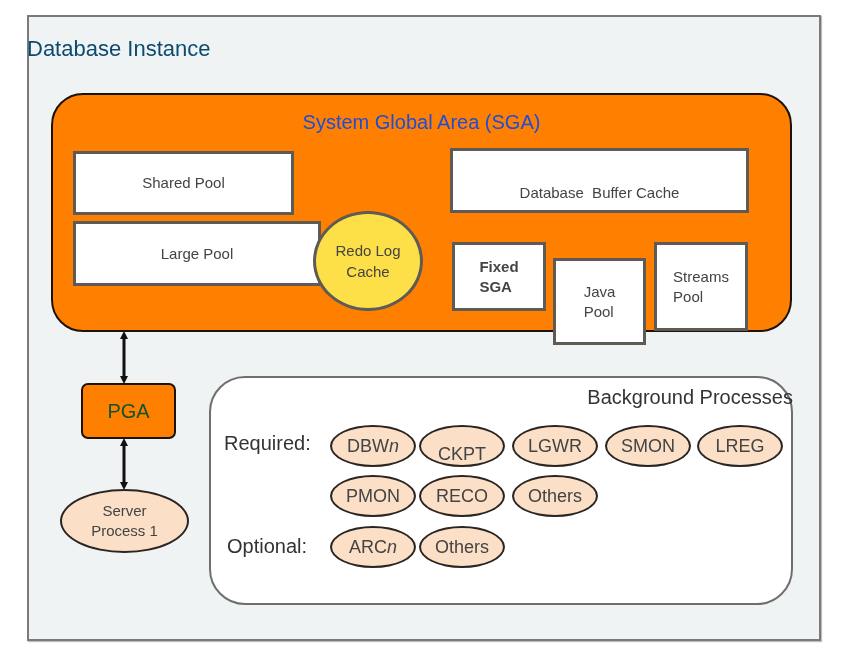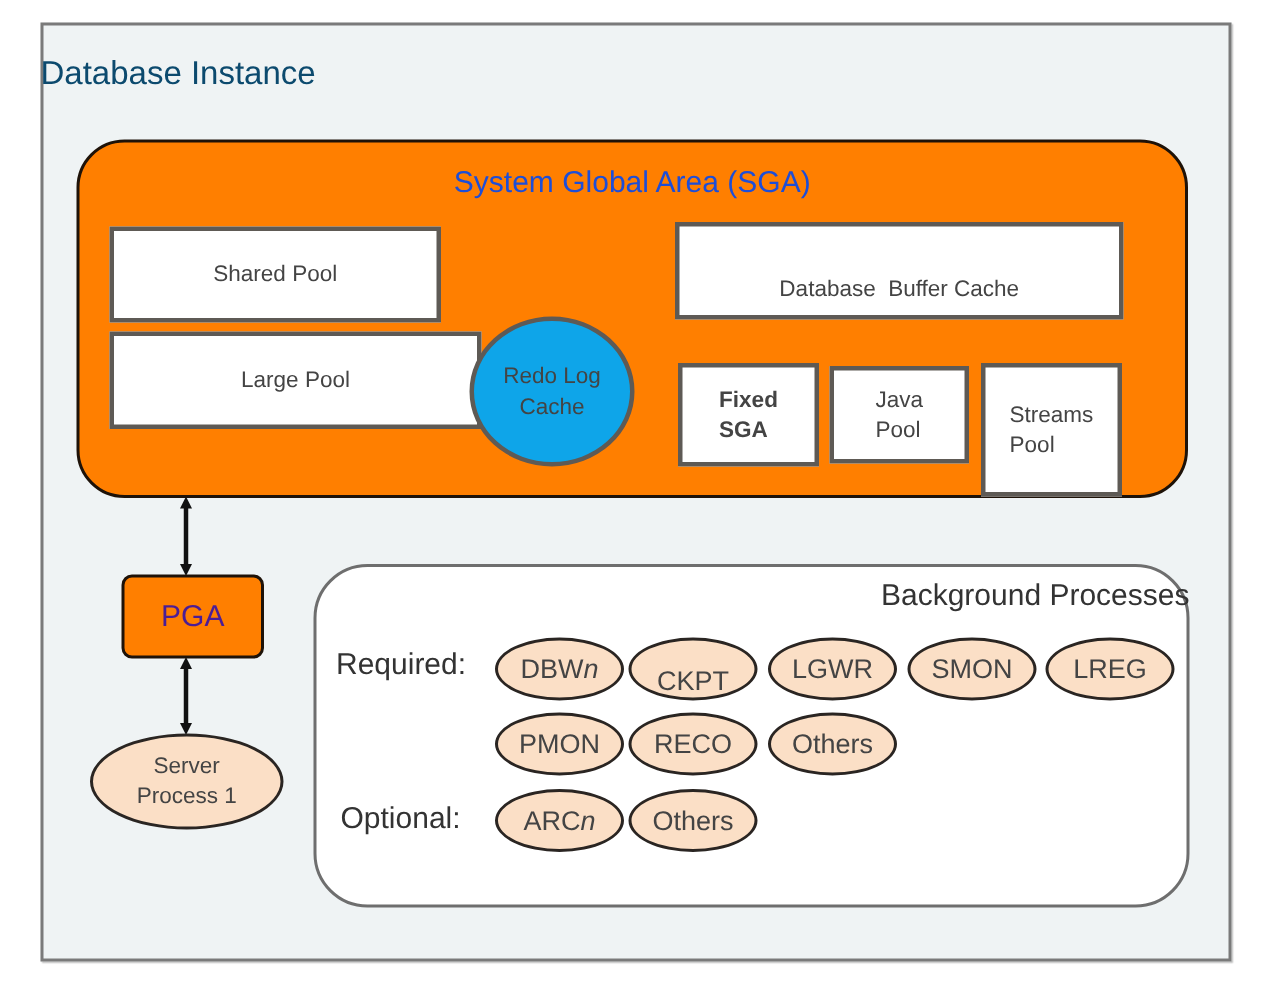--- a/index.html
+++ b/index.html
@@ -12,27 +12,27 @@
   .instance-title { left: 27px; top: 36px; width: 794px; text-align: left;
                     font-size: 22px; color: #0c4a6e; }
   .sga { left: 51px; top: 93px; width: 741px; height: 239px;
          background: #ff7f00; border: 2.5px solid #1e1208; border-radius: 32px; }
   .sga-title { left: 51px; top: 111px; width: 741px; text-align: center;
                font-size: 20px; color: #1d4ed8; }
   .wbox { background: #fff; border: 3px solid #5e5a55; display: flex;
           align-items: center; justify-content: center; text-align: left;
           font-size: 15px; color: #444; line-height: 20px; }
   .redo { left: 313px; top: 211px; width: 110px; height: 100px; border-radius: 50%;
-          background: #0ea5e9; border: 3px solid #5e5a55; display: flex;
+          background: #fde047; border: 3px solid #5e5a55; display: flex;
           align-items: center; justify-content: center; text-align: center;
           font-size: 15px; color: #444; line-height: 21px; }
   .pga { left: 81px; top: 383px; width: 95px; height: 56px;
          background: #ff7f00; border: 2.5px solid #1e1208; border-radius: 7px;
          display: flex; align-items: center; justify-content: center;
-         font-size: 20px; color: #4c1d95; }
+         font-size: 20px; color: #14532d; }
   .ellipse { background: #fbdfc6; border: 2.5px solid #2a2522; border-radius: 50%;
              display: flex; align-items: center; justify-content: center;
              text-align: center; color: #444; }
   .server { left: 60px; top: 489px; width: 129px; height: 64px; font-size: 15px; line-height: 20px; }
   .bg { left: 209px; top: 376px; width: 584px; height: 229px;
         background: #fff; border: 2.5px solid #6e6e6e; border-radius: 36px; }
   .bg-title { left: 209px; top: 386px; width: 584px; text-align: right;
               font-size: 20px; color: #333; }
   .rowlabel { font-size: 20px; color: #333; }
   .proc { width: 86px; height: 42px; font-size: 18px; }
@@ -65,21 +65,21 @@
 <div class="abs wbox" style="left:450px;top:148px;width:299px;height:65px;">
   <span style="white-space:pre;margin-top:24px;">Database  Buffer Cache</span>
 </div>
 
 <div class="abs wbox" style="left:452px;top:242px;width:94px;height:69px;font-weight:bold;">
   <div>
     <div>Fixed</div>
     <div>SGA</div>
   </div>
 </div>
-<div class="abs wbox" style="left:553px;top:244px;width:93px;height:65px;">
+<div class="abs wbox" style="left:553px;top:258px;width:93px;height:87px;">
   <div>
     <div>Java</div>
     <div>Pool</div>
   </div>
 </div>
 <div class="abs wbox" style="left:654px;top:242px;width:94px;height:89px;">
   <div>
     <div>Streams</div>
     <div>Pool</div>
   </div>

